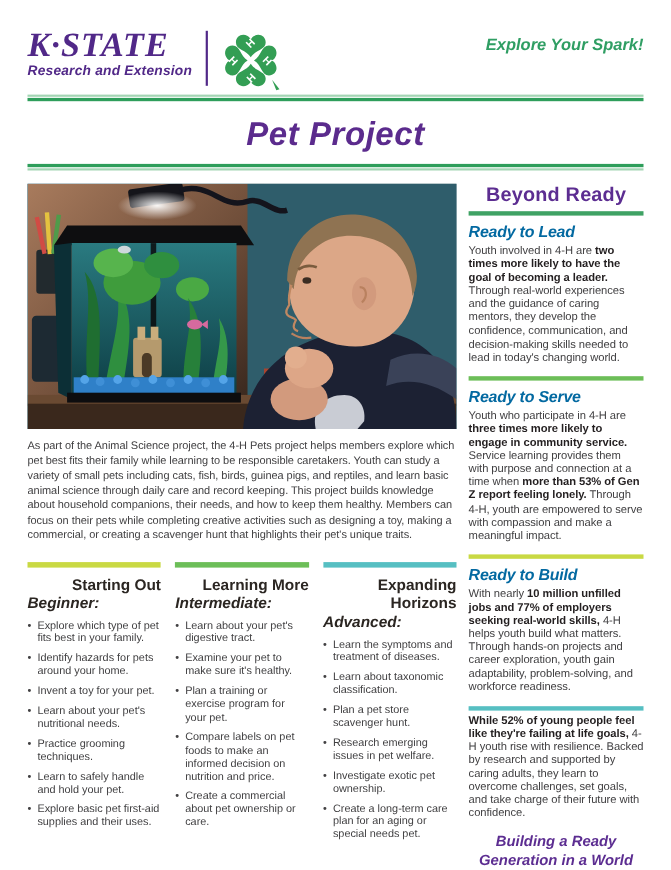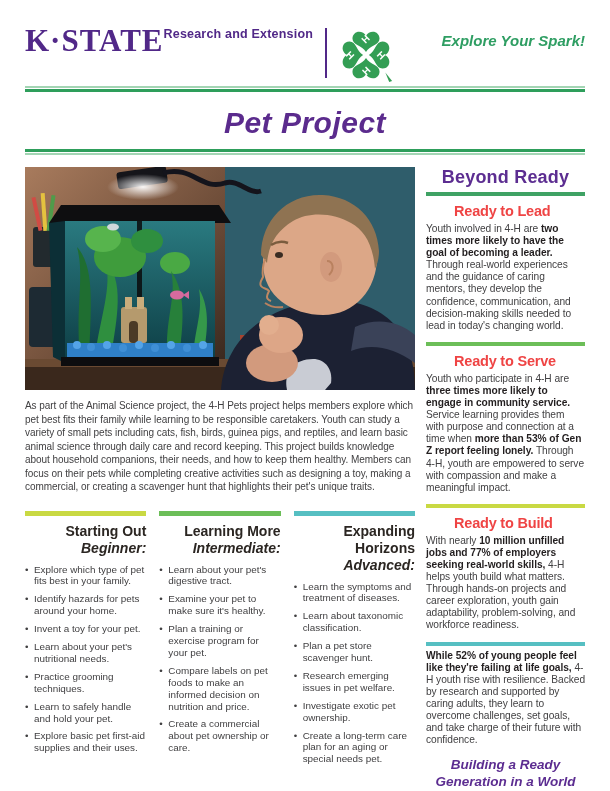--- a/index.html
+++ b/index.html
@@ -2,21 +2,21 @@
 <html><head>
 <meta charset="utf-8">
 <style>
   * { margin:0; padding:0; box-sizing:border-box; }
   html,body { background:#ffffff; }
   body { font-family:"Liberation Sans", sans-serif; color:#414042; }
   .page { width:610px; height:791px; margin:0 auto; background:#fff; padding:26px 25px 0 25px; overflow:hidden; position:relative; }
 
   
   .brand-row { display:flex; align-items:flex-start; }
-  .logo-block { display:flex; flex-direction:row; }
+  .logo-block { display:flex; flex-direction:column;font-style:italic; }
   .kstate-word { font-family:"Liberation Serif", serif; font-weight:bold; font-size:31px; line-height:30px; color:#512888; letter-spacing:1px; }
   .kstate-sub { font-size:12.5px; font-weight:bold; color:#512888; margin-top:1px; letter-spacing:0.2px; }
   .logo-divider { width:2px; height:50px; background:#512888; margin:2px 10px 0 12px; }
   .clover { margin-top:0px; }
   .tagline { margin-left:auto; padding-top:6px; font-size:15px; font-weight:bold; font-style:italic; color:#2f9e63; }
 
   
   .rule { margin-top:2px; }
   .rule .light { height:2px; background:#a3d5b4; }
   .rule .dark  { height:3px; background:#2e9e5b; margin-top:1px; }
@@ -35,30 +35,30 @@
   .photo svg { display:block; }
 
   
   .intro { margin-top:9px; font-size:10px; line-height:13.5px; color:#414042; letter-spacing:-0.05px; }
 
   
   .columns { display:flex; gap:13px; margin-top:17px; }
   .col { flex:1; }
   .col-bar { height:5px; }
   .col-title { margin-top:7px; text-align:right; font-size:14px; font-weight:bold; color:#2b2622; line-height:17px; }
-  .col-sub { text-align:right; font-size:14px; font-weight:bold; font-style:italic; color:#2b2622; line-height:17px; margin-bottom:7px; }
+  .col-sub { text-align:left; font-size:14px; font-weight:bold; font-style:italic; color:#2b2622; line-height:17px; margin-bottom:7px; }
   ul.bullets { list-style:none; }
   ul.bullets li { position:relative; padding-left:9px; margin-bottom:6px; font-size:9.9px; line-height:11.9px; color:#414042; }
   ul.bullets li::before { content:"•"; position:absolute; left:0; top:0; color:#414042; font-size:9.9px; }
 
   
   .sb-title { text-align:center; font-size:18px; font-weight:bold; color:#5c2d91; letter-spacing:0.2px; }
   .sb-rule { height:4px; background:#3fa264; margin-top:4px; }
   .sb-divider { height:4px; margin-top:10px; }
-  .sb-heading { font-size:14.5px; font-weight:bold; color:#ef4444; margin-top:7px; letter-spacing:-0.2px;margin-left:28px; }
+  .sb-heading { font-size:14.5px; font-weight:bold; font-style:italic; color:#0369a1; margin-top:7px; letter-spacing:-0.2px; }
   .sb-body { margin-top:4px; font-size:10.2px; line-height:12.1px; color:#414042; letter-spacing:-0.05px; }
   .sb-body .b { font-weight:bold; color:#231f20; }
   .sb-closing { margin:10px 8px 0 8px; text-align:center; font-size:13.5px; line-height:17px; font-weight:bold; font-style:italic; color:#5c2d91; }
 </style>
 </head>
 <body>
 
 <div class="page">
 
   <div class="brand-row">

